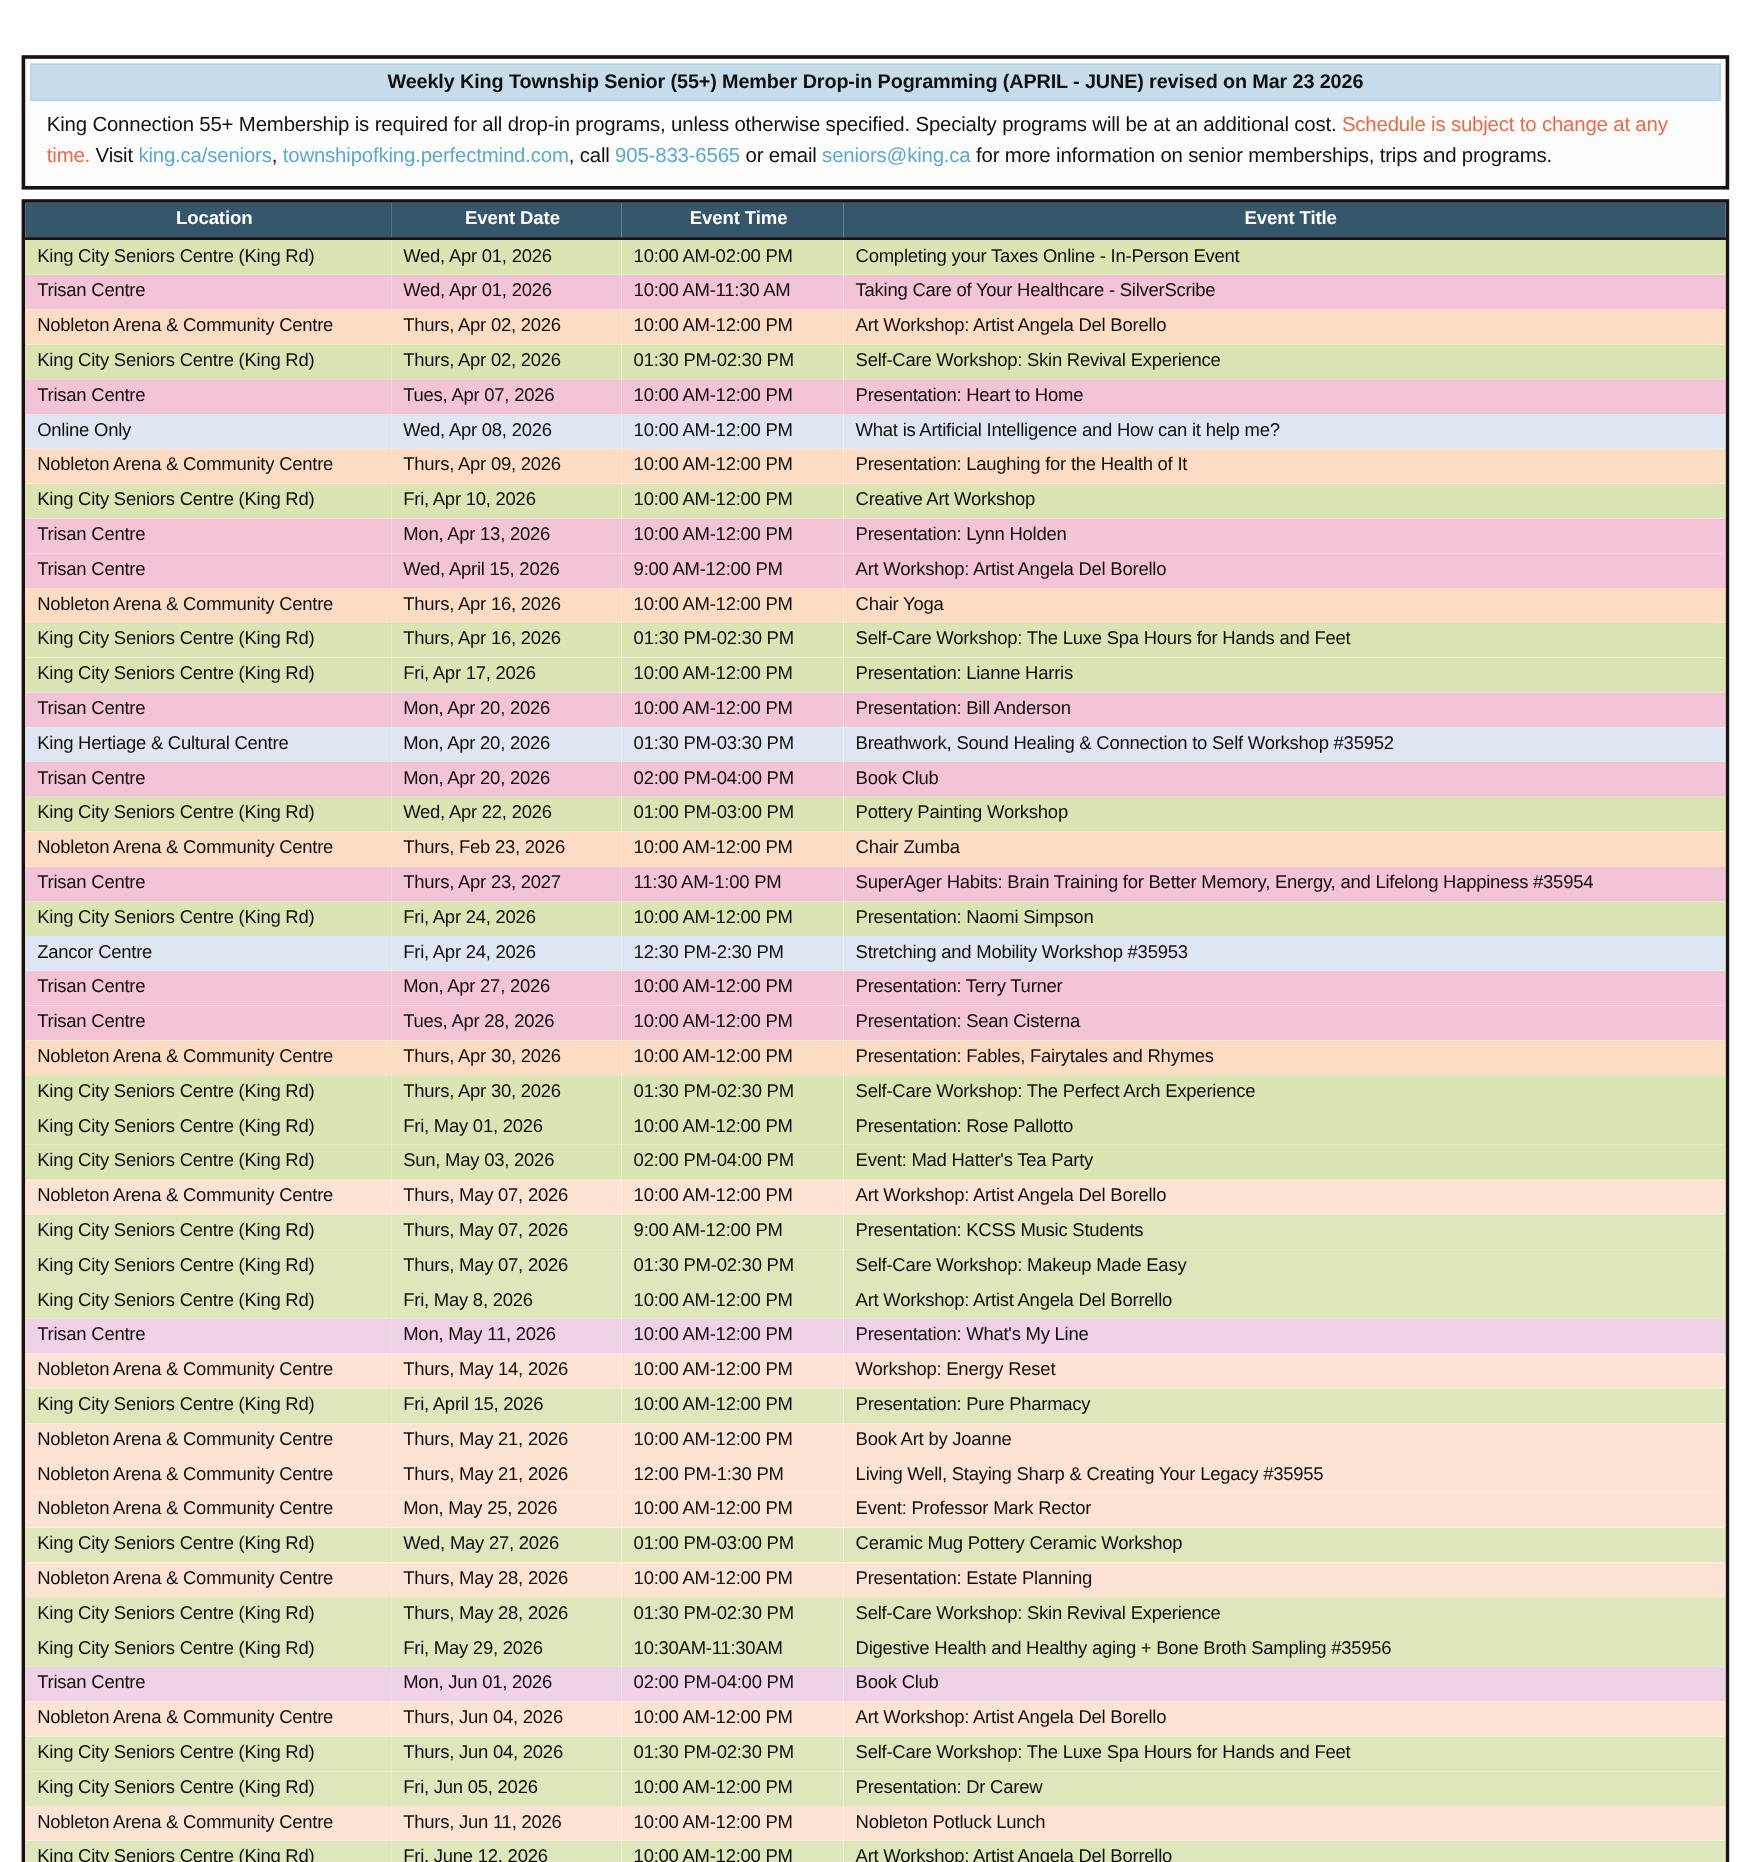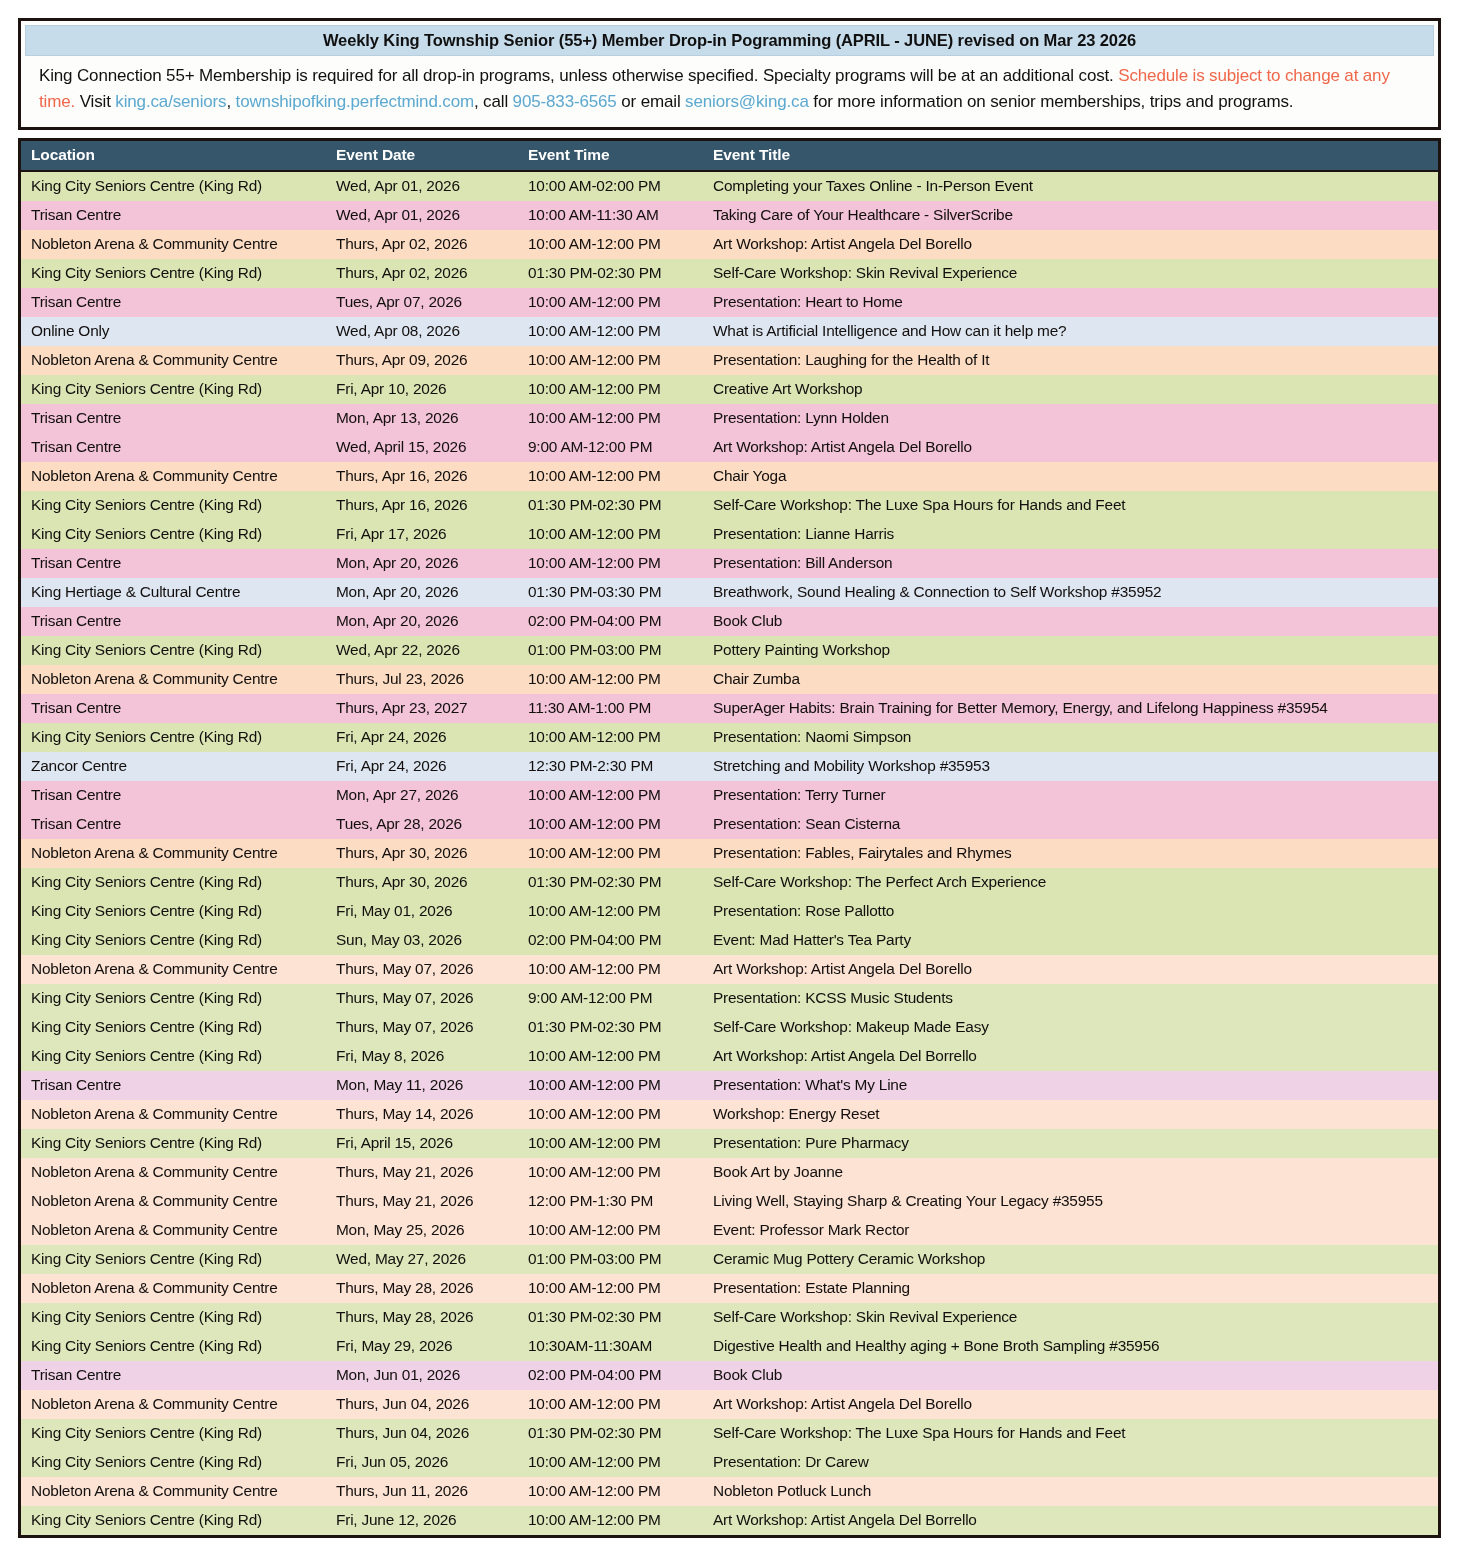--- a/index.html
+++ b/index.html
@@ -21,20 +21,21 @@
     box-sizing: border-box;
     padding: 18px 18px 0 18px;
   }
 
   
   .banner {
     border: 3px solid #1c1210;
     background: #fdfdfb;
     box-sizing: border-box;
     padding: 4px;
+    margin-top: 28px;
   }
 
   .title-band {
     background: #c7dcea;
     border: 1px solid #b7cfdf;
     text-align: center;
     font-size: 16.5px;
     font-weight: bold;
     color: #101010;
     letter-spacing: -0.1px;
@@ -70,21 +71,21 @@
     border-collapse: collapse;
     width: 100%;
     table-layout: fixed;
   }
 
   table.schedule thead th {
     background: #35566b;
     color: #ffffff;
     font-size: 15.5px;
     font-weight: bold;
-    text-align: left;
+    text-align: center;
     padding: 5px 0 6px 10px;
     letter-spacing: -0.1px;
     border-bottom: 2px solid #1c1210;
     white-space: nowrap;
   }
 
   table.schedule td {
     font-size: 15.4px;
     color: #120f0e;
     padding: 3px 0 4px 10px;
@@ -235,21 +236,21 @@
             <td>Book Club</td>
           </tr>
           <tr class="c-green">
             <td>King City Seniors Centre (King Rd)</td>
             <td>Wed, Apr 22, 2026</td>
             <td>01:00 PM-03:00 PM</td>
             <td>Pottery Painting Workshop</td>
           </tr>
           <tr class="c-peach">
             <td>Nobleton Arena &amp; Community Centre</td>
-            <td>Thurs, Jul 23, 2026</td>
+            <td>Thurs, Feb 23, 2026</td>
             <td>10:00 AM-12:00 PM</td>
             <td>Chair Zumba</td>
           </tr>
           <tr class="c-pink">
             <td>Trisan Centre</td>
             <td>Thurs, Apr 23, 2027</td>
             <td>11:30 AM-1:00 PM</td>
             <td>SuperAger Habits: Brain Training for Better Memory, Energy, and Lifelong Happiness #35954</td>
           </tr>
           <tr class="c-green">

